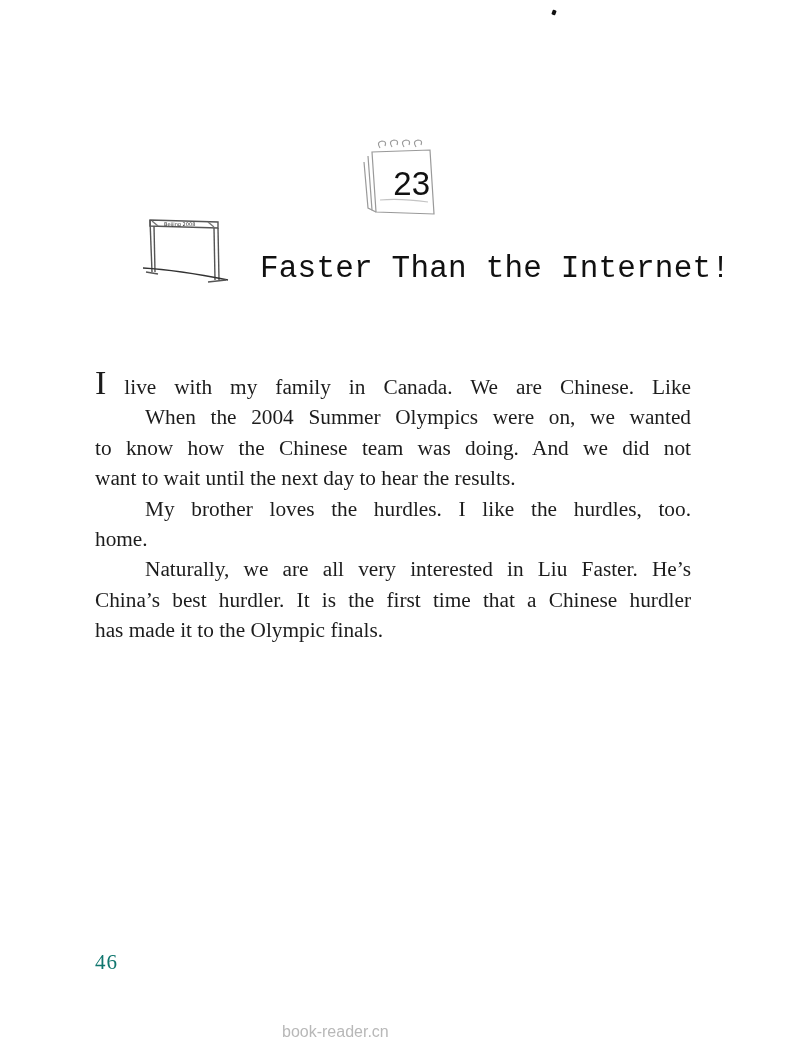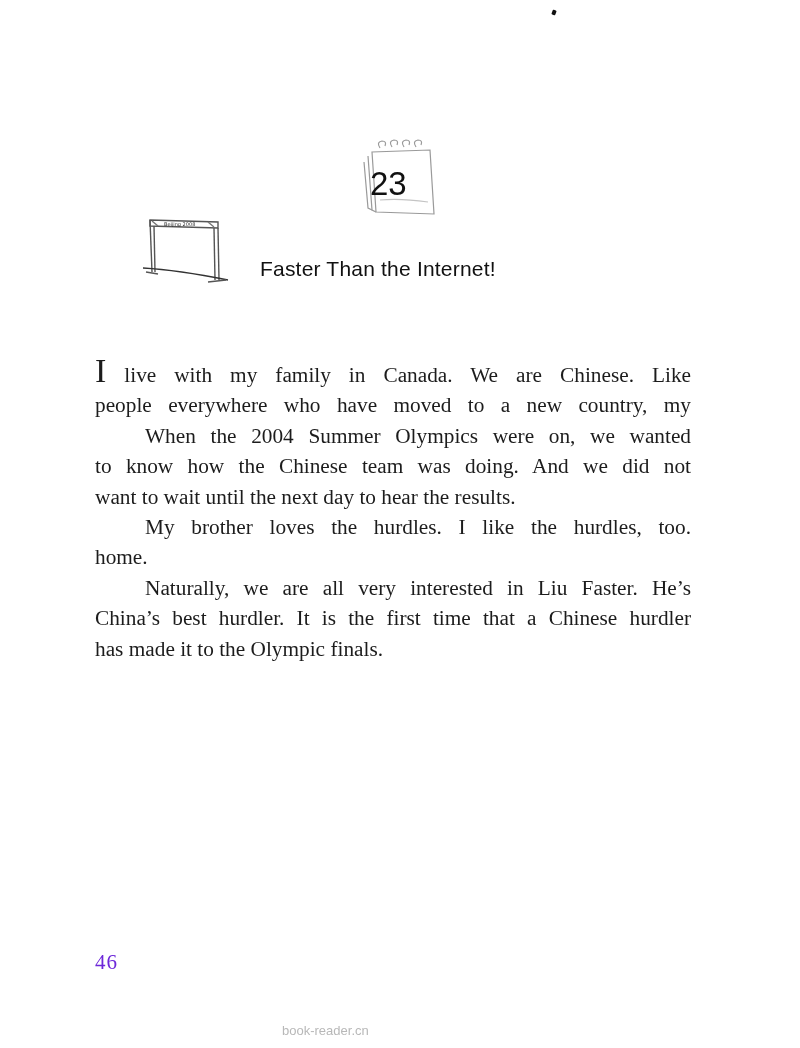--- a/index.html
+++ b/index.html
@@ -1,34 +1,34 @@
 <!DOCTYPE html>
 <html><head>
 <meta charset="utf-8">
 <style>
   html, body { margin: 0; padding: 0; background: #ffffff; }
   body { width: 800px; height: 1048px; position: relative; overflow: hidden; color: #1a1a1a; }
   .page { position: absolute; left: 0; top: 0; width: 800px; height: 1048px; background: #fff; }
   .speck { position: absolute; left: 552px; top: 10px; width: 4px; height: 5px; background: #111; border-radius: 1px; transform: rotate(20deg); }
   .calendar { position: absolute; left: 350px; top: 138px; width: 100px; height: 80px; }
-  .chapter-num { position: absolute; left: 370px; top: 164px; width: 60px; text-align: left;
+  .chapter-num { position: absolute; left: 370px; top: 164px; width: 60px; text-align: right;
     font-family: "Liberation Sans", sans-serif; font-size: 33px; color: #111; line-height: 40px; }
   .hurdle { position: absolute; left: 138px; top: 210px; width: 100px; height: 75px; }
   .title { position: absolute; left: 260px; top: 247px; width: 440px;
-    font-family: Liberation Sans, sans-serif; font-size: 21px; color: #111; line-height: 44px; letter-spacing: 0.2px; white-space: nowrap; }
-  .body { position: absolute; left: 95px; top: 360px; width: 596px;
+    font-family: Liberation Mono, monospace; font-size: 31px; color: #111; line-height: 44px; letter-spacing: 0.2px; white-space: nowrap; }
+  .body { position: absolute; left: 95px; top: 372px; width: 596px;
     font-family: "Liberation Serif", serif; font-size: 21.3px; line-height: 30.4px; color: #1c1c1c; }
   .dropcap { font-size: 34px; line-height: 20px; }
   .line { display: block; white-space: nowrap; text-align: justify; text-align-last: justify; }
   .line.last { text-align-last: left; }
   .indent { padding-left: 50px; }
   .page-number { position: absolute; left: 95px; top: 950px;
-    font-family: "Liberation Serif", serif; font-size: 21px; color: #6d28d9; letter-spacing: 1px; }
+    font-family: "Liberation Serif", serif; font-size: 21px; color: #0f766e; letter-spacing: 1px; }
   .watermark { position: absolute; left: 282px; top: 1023px;
-    font-family: "Liberation Sans", sans-serif; font-size: 13px; color: #b8b8b8; text-align: center; }
+    font-family: "Liberation Sans", sans-serif; font-size: 16px; color: #b8b8b8; text-align: center; }
 </style>
 </head>
 <body>
 
 <div class="page">
   <div class="speck"></div>
 
   <svg class="calendar" viewBox="0 0 100 80">
     <g fill="none" stroke="#9a9a9a" stroke-width="1.2">
       <path d="M22 14 L26 74 L84 76 L80 12 Z"></path>
@@ -56,21 +56,20 @@
       <path d="M14 11 L20 16 M70 12 L76 17" stroke="#777"></path>
     </g>
     <text x="26" y="16" font-size="5" fill="#333" font-family="DejaVu Sans, sans-serif">Beijing 2008</text>
   </svg>
 
   <div class="title">Faster Than the Internet!</div>
 
   <div class="body">
     <div class="para">
       <span class="line"><span class="dropcap">I</span><span> live with my family in Canada. We are Chinese. Like</span></span>
-      <span class="line">people everywhere who have moved to a new country, my</span>
     </div>
     <div class="para">
       <span class="line indent">When the 2004 Summer Olympics were on, we wanted</span>
       <span class="line">to know how the Chinese team was doing. And we did not</span>
       <span class="line last">want to wait until the next day to hear the results.</span>
     </div>
     <div class="para">
       <span class="line indent">My brother loves the hurdles. I like the hurdles, too.</span>
       <span class="line last">home.</span>
     </div>

